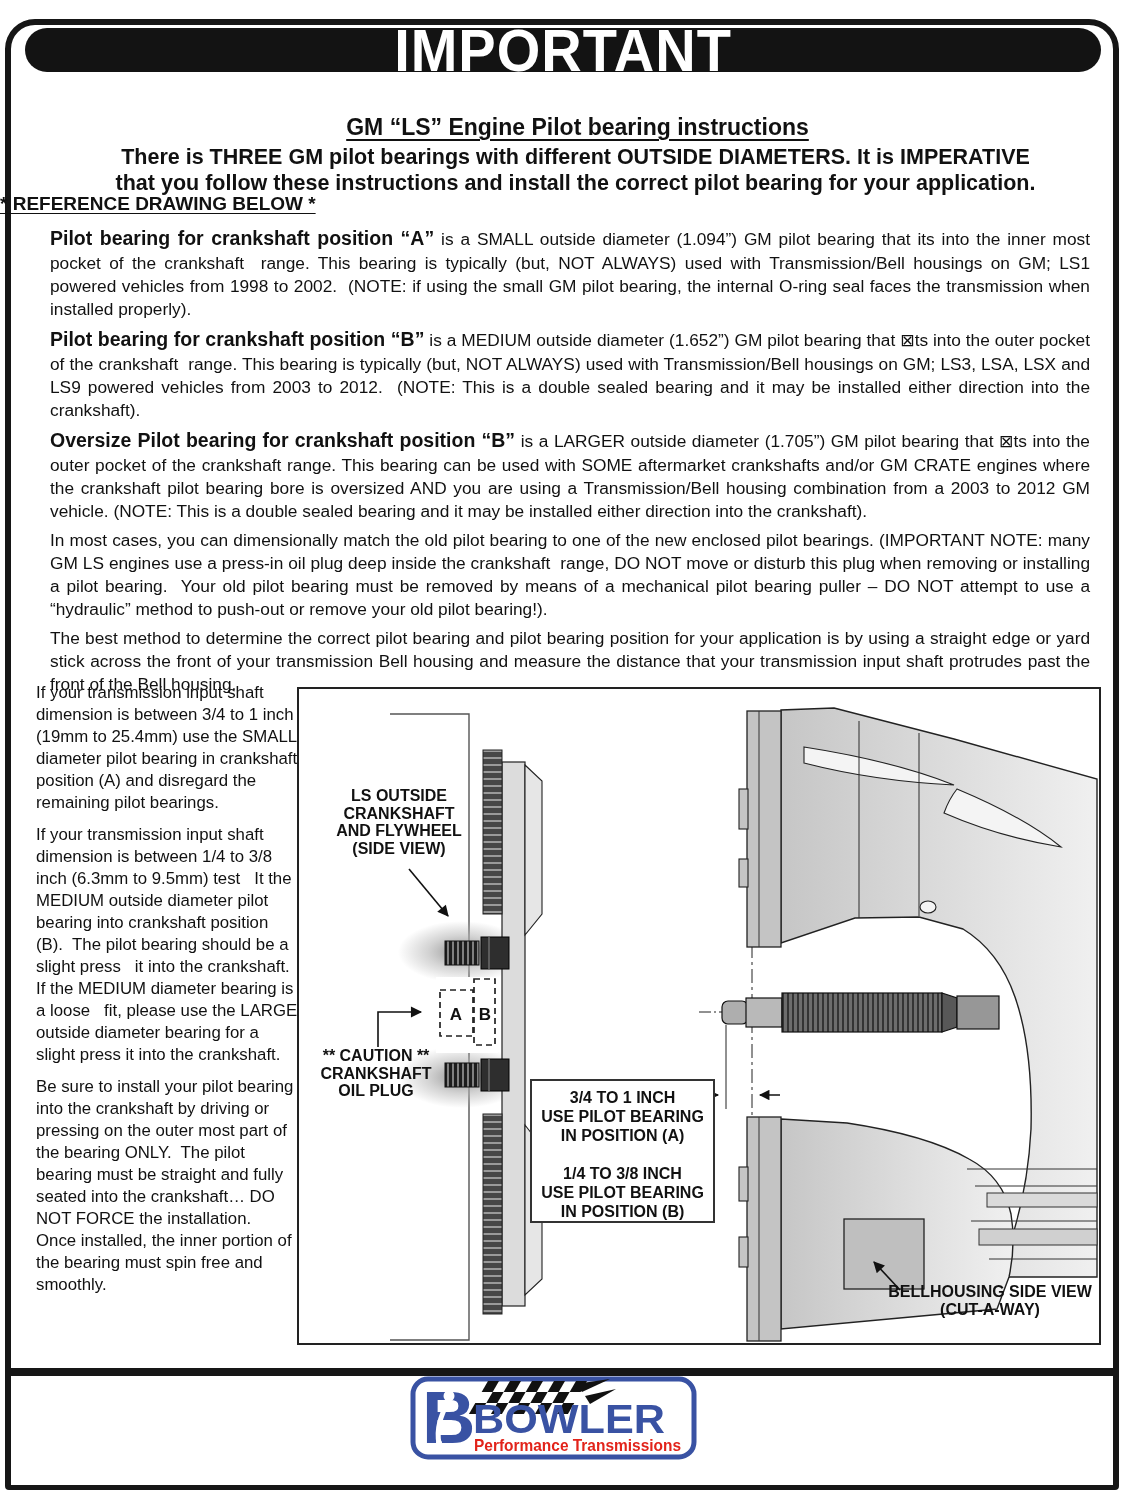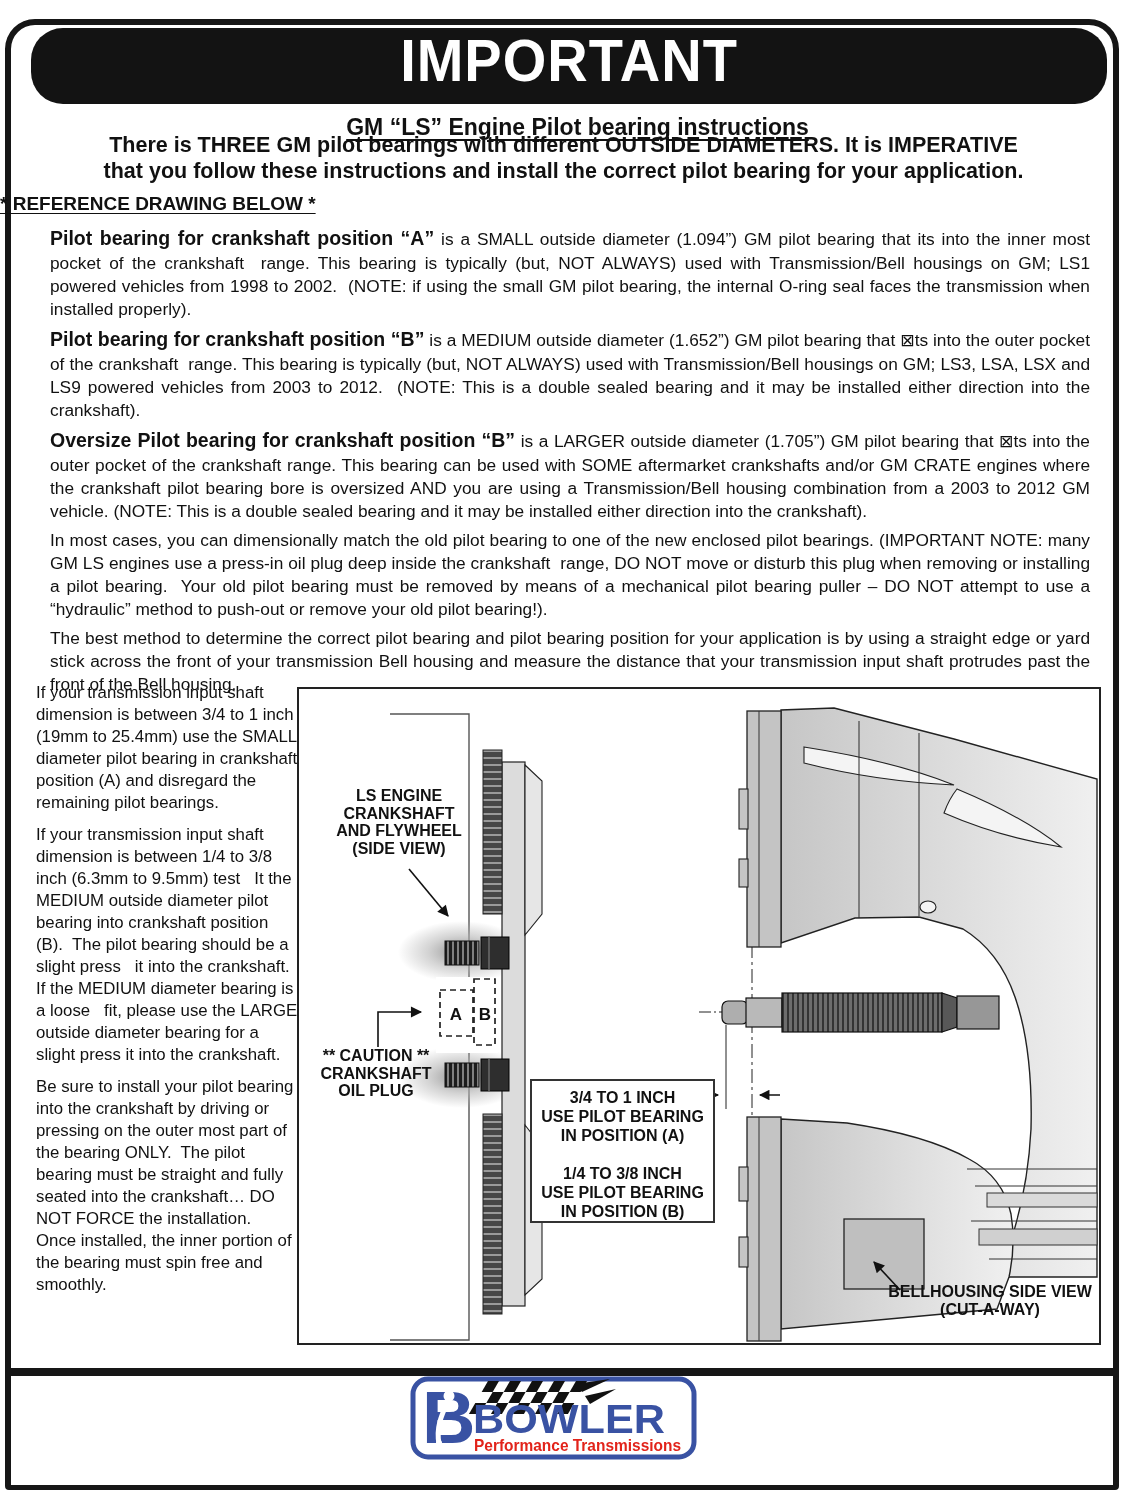--- a/index.html
+++ b/index.html
@@ -2,26 +2,26 @@
 <html><head>
 <meta charset="utf-8">
 <style>
   html,body{margin:0;padding:0;background:#e8e8e8;}
   .page{position:relative;width:1127px;height:1500px;background:#ffffff;
         font-family:"Liberation Sans",sans-serif;color:#111;overflow:hidden;}
   .timestamp{position:absolute;top:5px;right:168px;font-size:11px;color:#222;margin-top:28px;}
   .outer-frame{position:absolute;left:5px;top:19px;width:1114px;height:1471px;
         border:6px solid #161616;border-radius:30px 30px 4px 4px;box-sizing:border-box;}
   .separator{position:absolute;left:5px;top:1368px;width:1114px;height:8px;background:#161616;}
-  .banner{position:absolute;left:31px;top:28px;width:1076px;height:76px;background:#131313;
-        border-radius:32px;display:flex;align-items:flex-start;justify-content:center;}
+  .banner{position:absolute;left:25px;top:28px;width:1076px;height:44px;background:#131313;
+        border-radius:32px;display:flex;align-items:center;justify-content:center;}
   .banner span{color:#fff;font-size:56px;font-weight:bold;letter-spacing:1px;transform:scaleY(1.05);}
   .doc-title{position:absolute;left:0;top:100px;width:1127px;margin:14px;text-align:center;
         font-size:23px;font-weight:bold;text-decoration:underline;text-underline-offset:4px;}
-  .intro{position:absolute;left:40px;top:132px;width:1047px;margin:0;text-align:center;
+  .intro{position:absolute;left:40px;top:132px;width:1047px;margin:12px;text-align:center;
         font-size:21.5px;font-weight:bold;line-height:26px;white-space:pre-line;}
   .ref-note{position:absolute;left:0;top:193px;width:1127px;text-align:left;
         font-size:19px;font-weight:bold;text-decoration:underline;text-underline-offset:3px;}
   .body-wrap{position:absolute;left:36px;top:226px;width:1054px;}
   .body-p{margin:0 0 6px 14px;font-size:17.3px;line-height:1.33;text-align:justify;white-space:pre-wrap;}
   .body-p .lead{font-size:19.5px;font-weight:bold;}
   .left-col{position:absolute;left:36px;top:682px;width:262px;}
   .left-col p{margin:0 0 10px 0;font-size:16.8px;line-height:22px;white-space:pre-wrap;}
   .diagram-box{position:absolute;left:297px;top:687px;width:804px;height:658px;
         border:2px solid #222;box-sizing:border-box;background:#fff;}
@@ -164,21 +164,21 @@
           <rect x="423" y="312" width="26" height="23" rx="6" fill="#aeaeae" stroke="#111" stroke-width="1.2"></rect>
           <rect x="447" y="309" width="36" height="29" fill="#b9b9b9" stroke="#111" stroke-width="1.2"></rect>
           <rect x="483" y="304" width="160" height="39" fill="url(#splinePat)" stroke="#111" stroke-width="1.2"></rect>
           <path d="M643,304 L658,309 L658,338 L643,343 Z" fill="#585858" stroke="#111" stroke-width="1.2"></path>
           <rect x="658" y="307" width="42" height="33" fill="#979797" stroke="#111" stroke-width="1.2"></rect>
         </g>
         <line x1="601" y1="601" x2="575" y2="573" stroke="#111" stroke-width="1.6" marker-end="url(#arr)"></line>
       </g>
     </svg>
 
-    <div class="dg-label flywheel-label">LS ENGINE
+    <div class="dg-label flywheel-label">LS OUTSIDE
 CRANKSHAFT
 AND FLYWHEEL
 (SIDE VIEW)</div>
     <div class="dg-label caution-label">** CAUTION **
 CRANKSHAFT
 OIL PLUG</div>
     <div class="info-box">3/4 TO 1 INCH
 USE PILOT BEARING
 IN POSITION (A)
 

